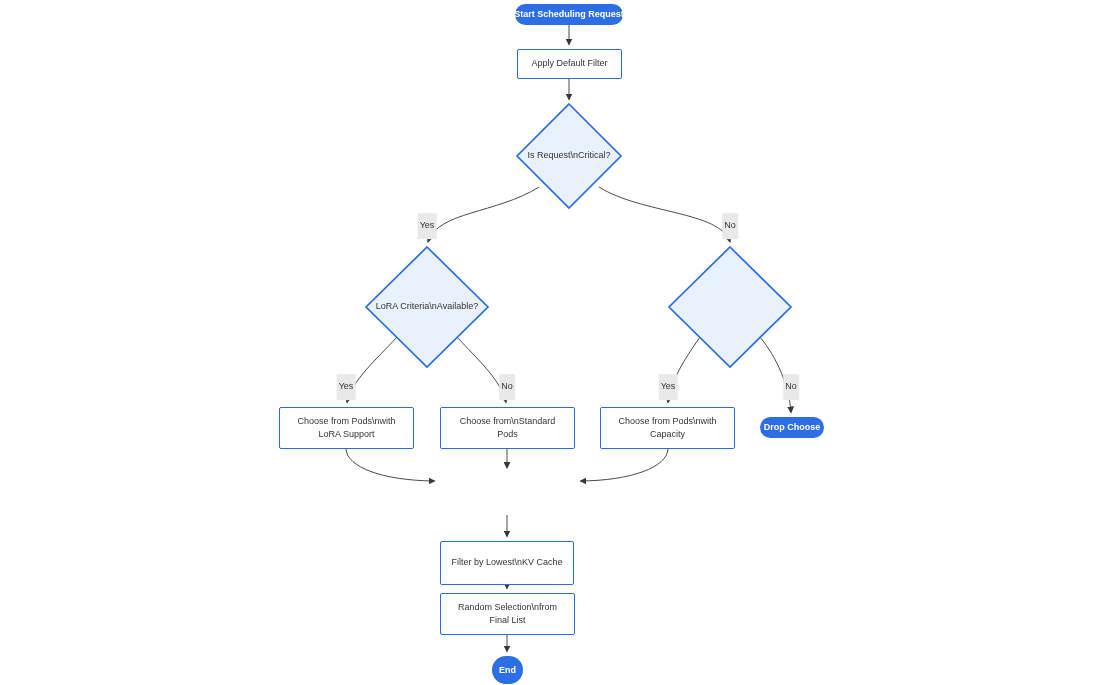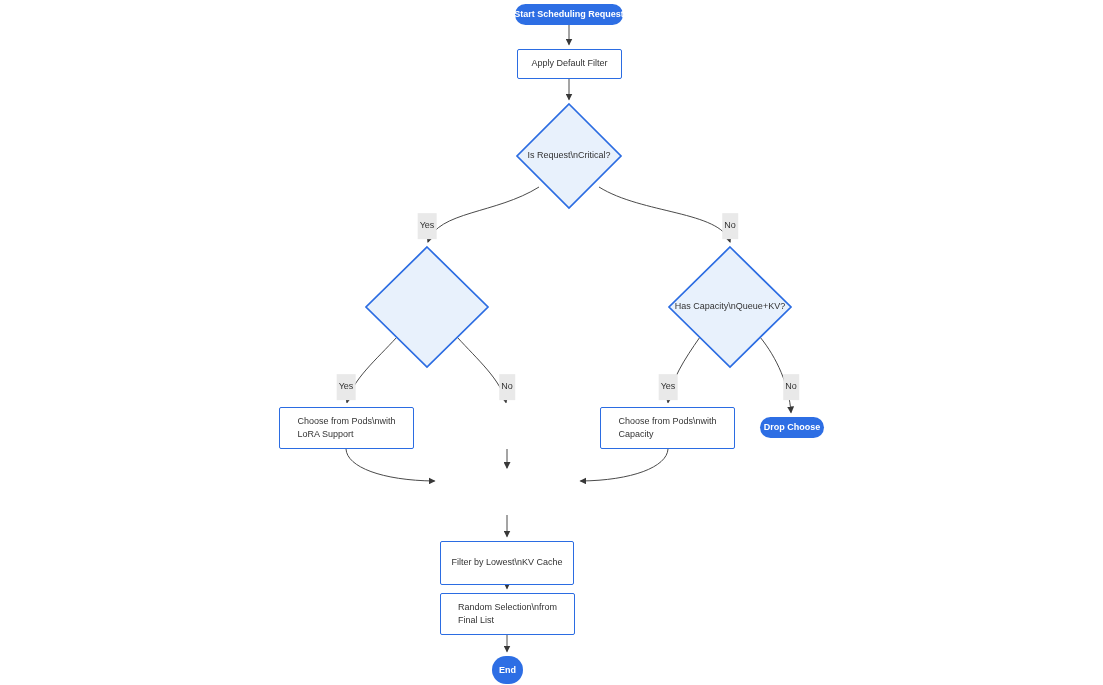--- a/index.html
+++ b/index.html
@@ -4,21 +4,21 @@
 <style>
   html,body { margin:0; padding:0; background:#ffffff; }
   #canvas {
     position:relative; width:1103px; height:685px; background:#ffffff;
     font-family:"Liberation Sans", sans-serif; color:#333333; overflow:hidden;
   }
   #edge-layer { position:absolute; left:0; top:0; }
   .node {
     position:absolute; box-sizing:border-box;
     display:flex; align-items:center; justify-content:center;
-    white-space:pre-line;
+    text-align:center; white-space:pre-line;
     font-size:9px; line-height:1.5; color:#333333;
   }
   .proc {
     background:#ffffff; border:1.5px solid #2b6ce2; border-radius:2px;
   }
   .pill {
     background:#2d6ee4; color:#ffffff; font-weight:bold;
     border-radius:999px; white-space:nowrap; line-height:1;
   }
   .diamond-label {
@@ -65,26 +65,28 @@
       <polygon points="730,247 791,307 730,367 669,307"></polygon>
     </g>
   </svg>
 
   <div class="node pill" style="left:515px; top:4px; width:108px; height:21px;">Start Scheduling Request</div>
 
   <div class="node proc" style="left:517px; top:49px; width:105px; height:30px;">Apply Default Filter</div>
 
   <div class="node diamond-label" style="left:509px; top:141px; width:120px; height:30px;">Is Request\nCritical?</div>
 
+  <div class="node diamond-label" style="left:367px; top:292px; width:120px; height:30px;">LoRA Criteria\nAvailable?</div>
 
-  <div class="node diamond-label" style="left:670px; top:292px; width:120px; height:30px;">Has Capacity\nQueue+KV?</div>
 
   <div class="node proc" style="left:279px; top:407px; width:135px; height:42px;">Choose from Pods\nwith
 LoRA Support</div>
 
+  <div class="node proc" style="left:440px; top:407px; width:135px; height:42px;">Choose from\nStandard
+Pods</div>
 
   <div class="node proc" style="left:600px; top:407px; width:135px; height:42px;">Choose from Pods\nwith
 Capacity</div>
 
   <div class="node pill" style="left:760px; top:417px; width:64px; height:21px;">Drop Choose</div>
 
 
   <div class="node proc" style="left:440px; top:541px; width:134px; height:44px;">Filter by Lowest\nKV Cache</div>
 
   <div class="node proc" style="left:440px; top:593px; width:135px; height:42px;">Random Selection\nfrom

